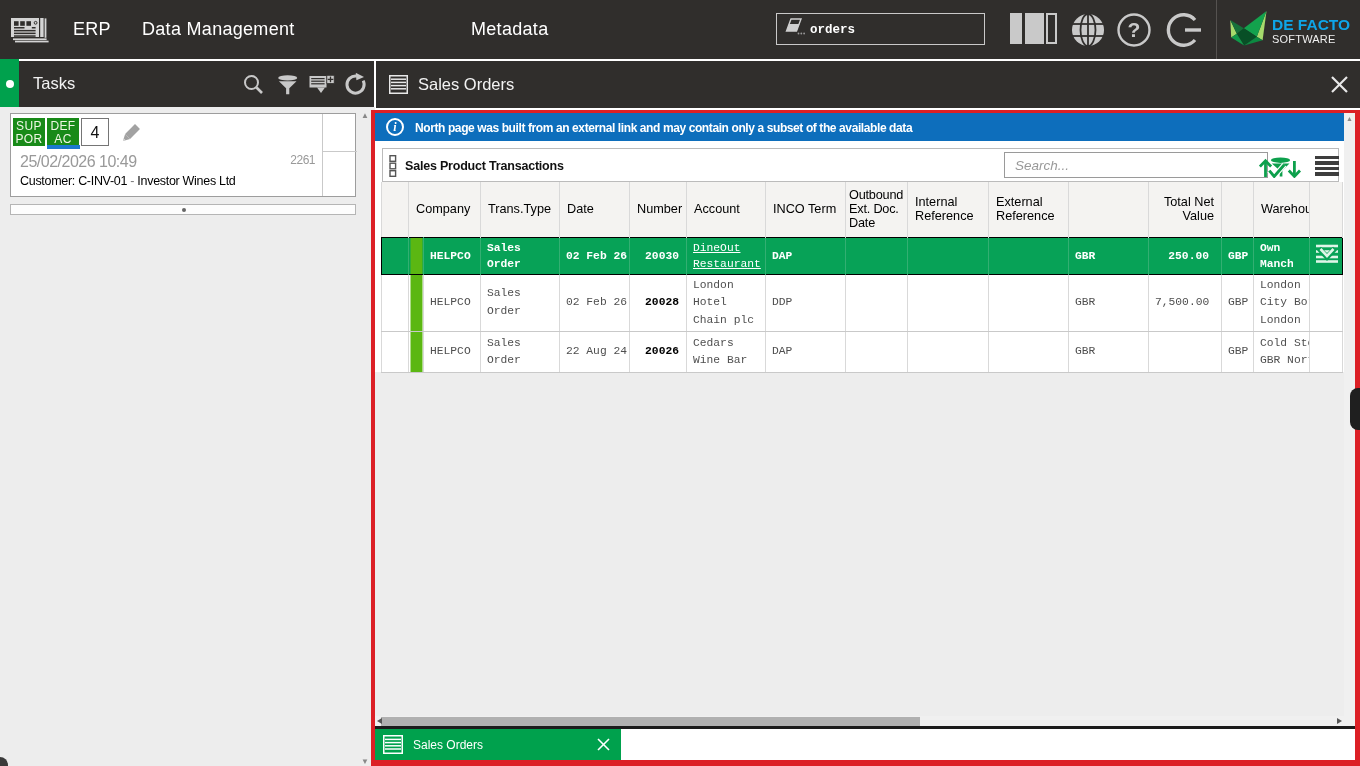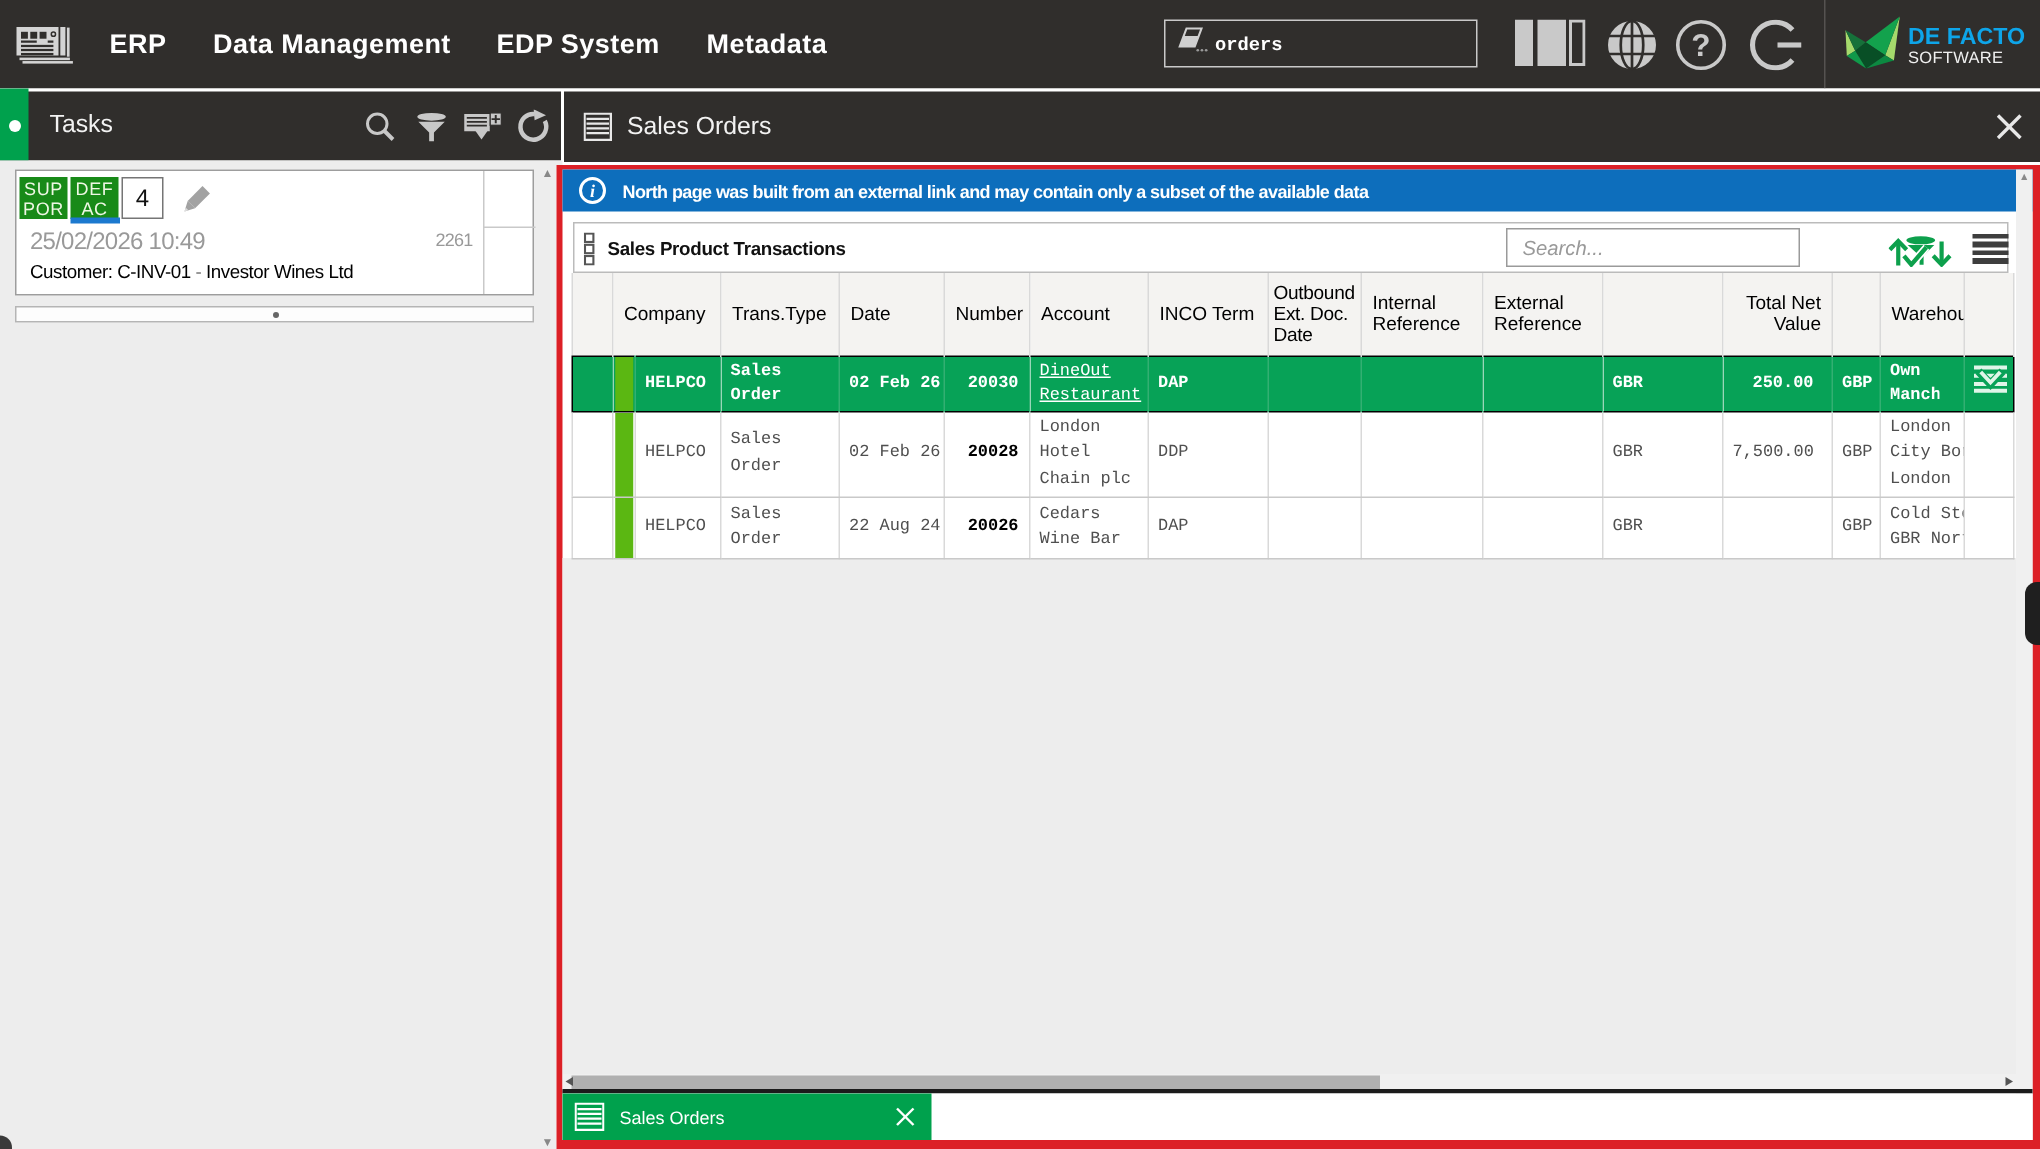--- a/index.html
+++ b/index.html
@@ -2,21 +2,21 @@
 <html><head>
 <meta charset="utf-8">
 <style>
   * { margin:0; padding:0; box-sizing:border-box; }
   html,body { width:1360px; height:766px; overflow:hidden; background:#fff;
     font-family:"Liberation Sans", sans-serif; }
   .abs { position:absolute; }
 
   
   #topbar { position:absolute; left:0; top:0; width:1360px; height:59px; background:#302e2c; }
-  .nav { position:absolute; top:0; height:43px; line-height:59px; color:#fff; font-weight:bold; font-size:18px; letter-spacing:0.3px; }
+  .nav { position:absolute; top:0; height:43px; line-height:59px; color:#fff; font-weight:normal; font-size:18px; letter-spacing:0.3px; }
   #tsearch { position:absolute; left:776px; top:13px; width:209px; height:32px; border:1px solid #c9c9c9; }
   #tsearch .txt { position:absolute; left:33px; top:9px; color:#fff; font-family:"Liberation Mono", monospace; font-size:12.5px; font-weight:bold; }
   .topicon { position:absolute; top:13px; }
   #tb-sep { position:absolute; left:1216px; top:0; width:1px; height:59px; background:#555250; }
 
   
   #whiteline { position:absolute; left:0; top:59px; width:1360px; height:2px; background:#fff; }
   #tasks-hd { position:absolute; left:0; top:61px; width:374px; height:46px; background:#302e2c; }
   #tasks-hd .greenstrip { position:absolute; left:0; top:-2px; width:19px; height:48px; background:#00a14d; }
   #tasks-hd .dot { position:absolute; left:6px; top:19px; width:8px; height:8px; border-radius:50%; background:#fff; }
@@ -44,21 +44,21 @@
   #redframe { position:absolute; left:371px; top:110px; width:989px; height:656px;
      border-style:solid; border-color:#dc2026; border-width:3px 5px 6px 4px; background:#fff; }
   
   #banner { position:absolute; left:0; top:0; width:980px; height:28px; background:#0d6ebc; }
   #banner .ic { position:absolute; left:11px; top:5px; width:18px; height:18px; border:2px solid #fff; border-radius:50%; color:#fff; text-align:center; font-size:12px; line-height:14px; font-style:italic; font-weight:bold; font-family:"Liberation Serif", serif; }
   #banner .msg { position:absolute; left:40px; top:8px; color:#fff; font-weight:bold; font-size:12px; letter-spacing:-0.4px; }
 
   #toolbar { position:absolute; left:7px; top:35px; width:957px; height:34px; background:#fff; border:1px solid #bbb; }
   #toolbar .handle { position:absolute; left:6px; top:6px; }
   #toolbar .ttl { position:absolute; left:22px; top:10px; font-weight:bold; font-size:12.5px; letter-spacing:-0.2px; color:#111; }
-  #gsearch { position:absolute; left:621px; top:3px; width:196px; height:26px; border:1px solid #9a9a9a; background:#fff; }
+  #gsearch { position:absolute; left:621px; top:3px; width:264px; height:26px; border:1px solid #9a9a9a; background:#fff; }
   #gsearch .ph { position:absolute; left:10px; top:5px; color:#999; font-style:italic; font-size:13.5px; }
   #sorticons { position:absolute; left:876px; top:6px; }
   #burger { position:absolute; left:932px; top:7px; width:24px; height:20px; }
   #burger div { width:24px; height:3.2px; background:#3e3e3e; margin-bottom:2.3px; }
 
   
   #grid { position:absolute; left:6px; top:69px; width:961px; }
   table { border-collapse:collapse; table-layout:fixed; width:961px; border-left:1px solid #d9d9d9; }
   td { border-right:1px solid #d9d9d9; overflow:hidden; vertical-align:middle; }
   tr.hd td { background:#f4f3f1; font-size:12.7px; color:#000; padding:0 7px; height:55px; border-bottom:none; }
@@ -105,21 +105,20 @@
     <rect x="16.4" y="5.2" width="4.6" height="4.6" fill="#302e2c"></rect>
     <circle cx="25.6" cy="6.8" r="1.4" fill="none" stroke="#302e2c" stroke-width="1"></circle>
     <rect x="4" y="11" width="10.5" height="1.5" fill="#302e2c"></rect>
     <rect x="21.8" y="11" width="3.8" height="1.5" fill="#302e2c"></rect>
     <rect x="4" y="13.9" width="21.6" height="1.5" fill="#302e2c"></rect>
     <rect x="4" y="16.6" width="21.6" height="1.5" fill="#302e2c"></rect>
     <rect x="4" y="19.3" width="21.6" height="1.5" fill="#302e2c"></rect>
   </svg>
   <span class="nav" style="left:73px">ERP</span>
   <span class="nav" style="left:142px">Data Management</span>
-  <span class="nav" style="left:331px">EDP System</span>
   <span class="nav" style="left:471px">Metadata</span>
   <div id="tsearch">
     <svg class="abs" style="left:7px;top:4px" width="24" height="24" viewBox="0 0 24 24">
       <polygon points="7,1 17,1 12.5,13 2.5,13" fill="none" stroke="#cfcfcf" stroke-width="1.4"></polygon>
       <polygon points="5.2,6 15.4,6 12.5,13 2.5,13" fill="#cfcfcf"></polygon>
       <circle cx="14.5" cy="15.5" r="0.9" fill="#9a9a9a"></circle>
       <circle cx="17.3" cy="15.5" r="0.9" fill="#9a9a9a"></circle>
       <circle cx="20.1" cy="15.5" r="0.9" fill="#9a9a9a"></circle>
     </svg>
     <span class="txt">orders</span>

